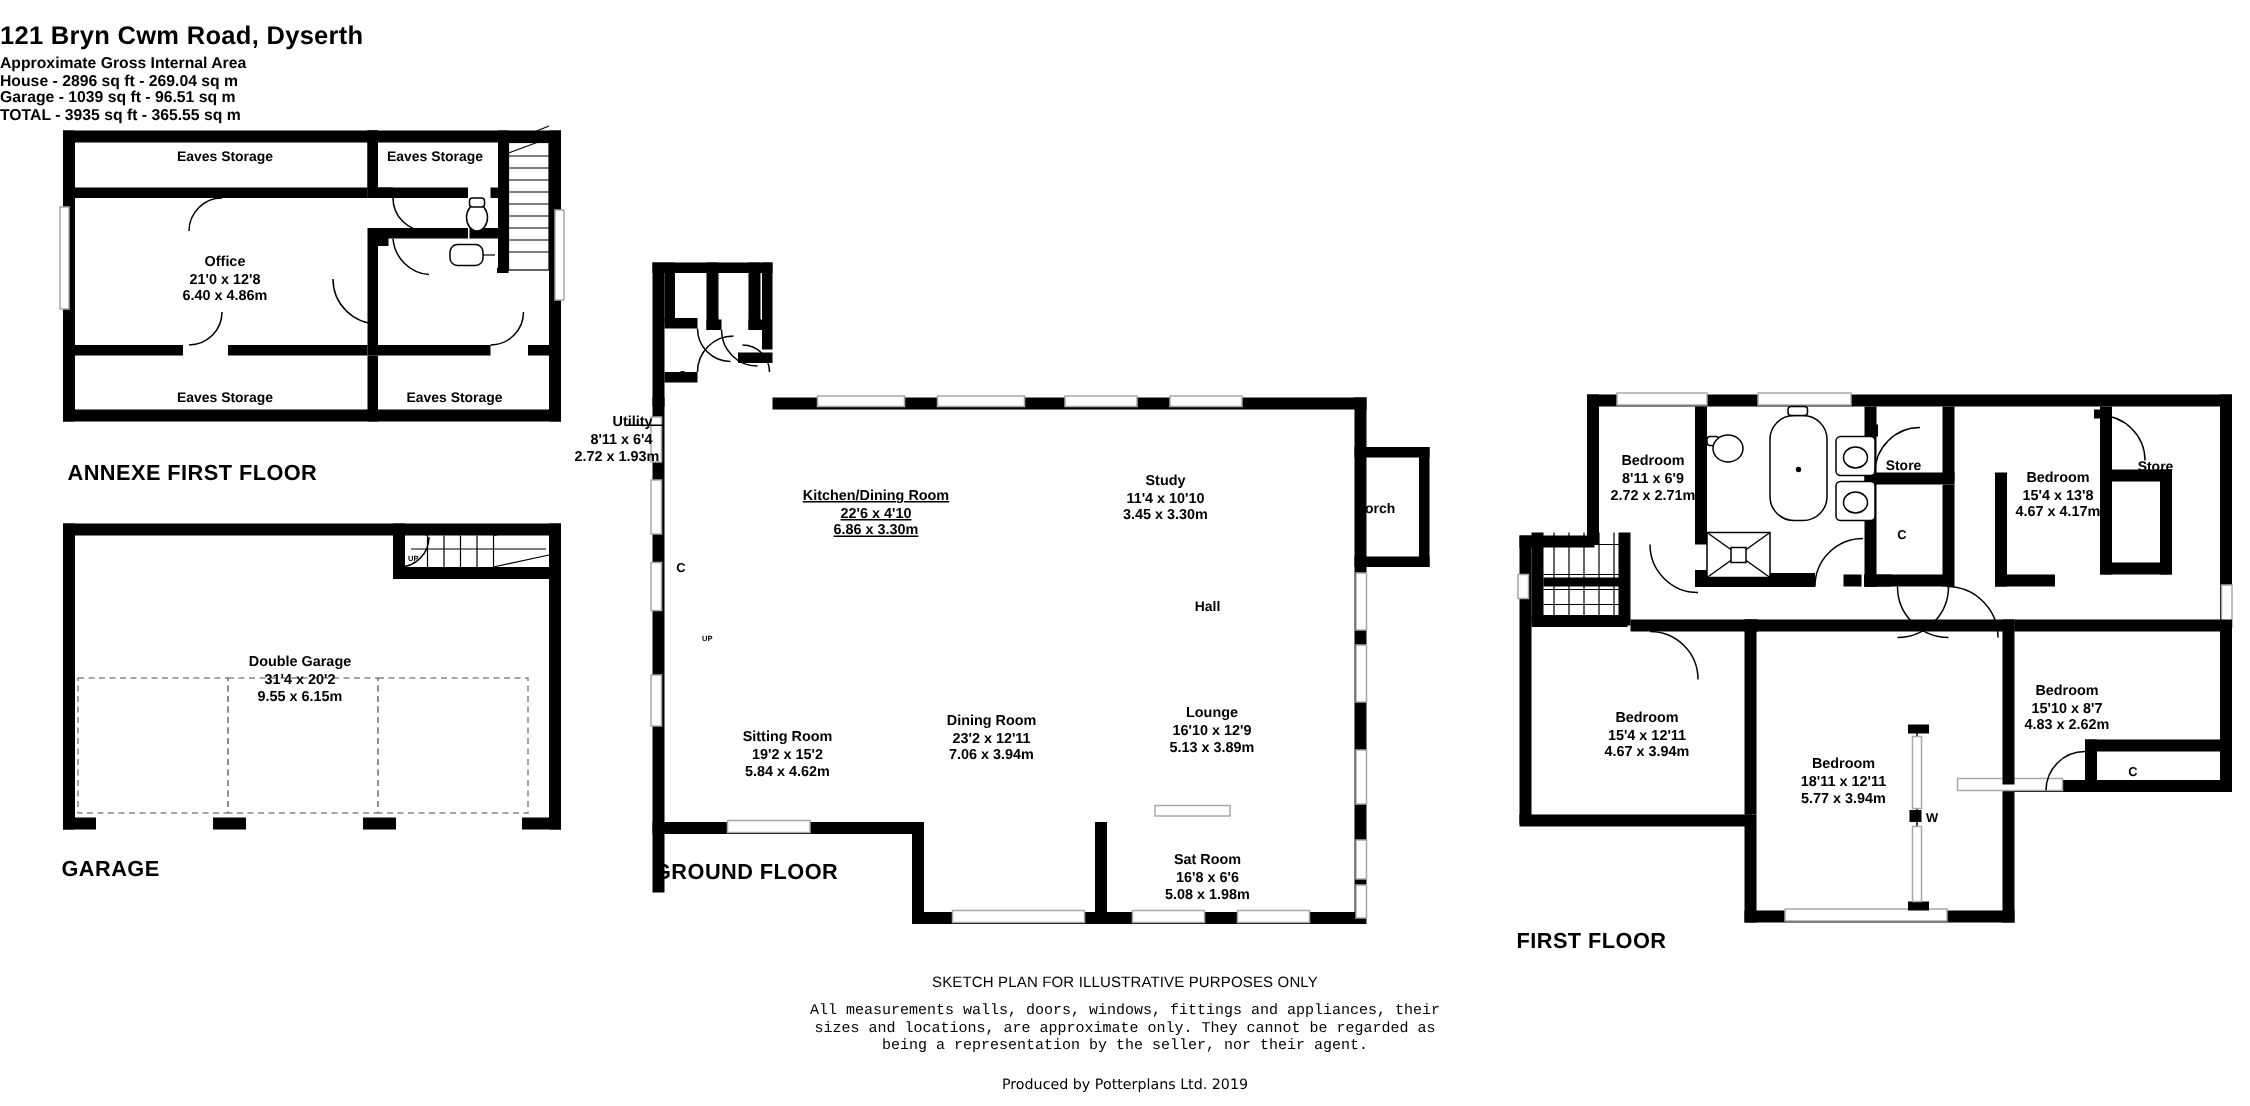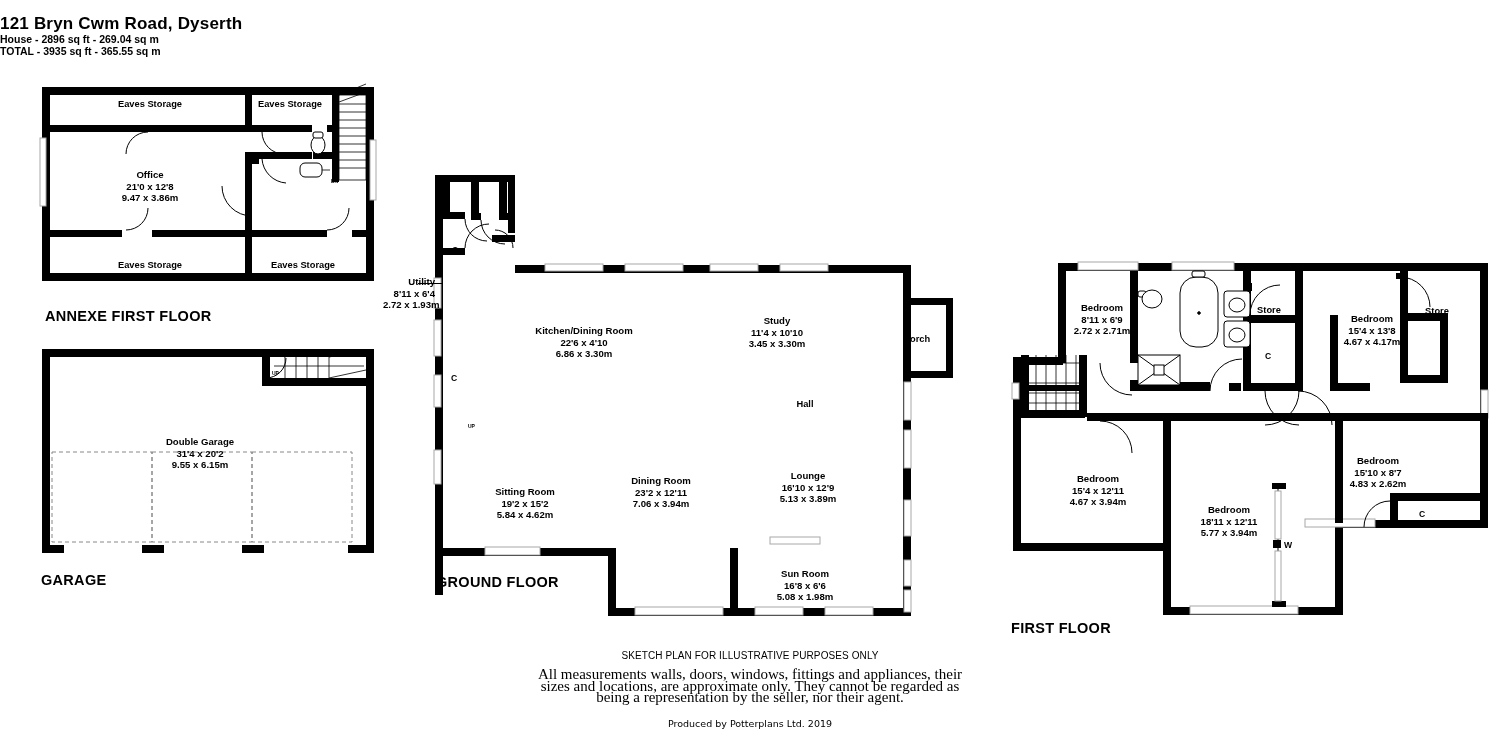--- a/index.html
+++ b/index.html
@@ -44,24 +44,24 @@
     left: 0; top: 650px;
     width: 1500px;
     text-align: center;
   }
   .footer-head {
     font-size: 10px;
     font-weight: normal;
     letter-spacing: 0.1px;
   }
   .footer-body {
-    font-size: 15px;
+    font-size: 10px;
     line-height: 11.5px;
     margin-top: 8px;
-    font-family: Liberation Serif, serif;
+    font-family: Liberation Mono, monospace;
   }
   .footer-credit {
     font-size: 9.5px;
     margin-top: 14px;
     font-family: "DejaVu Sans", sans-serif;
   }
 
   
   .floor-caption {
     position: absolute;
@@ -117,21 +117,23 @@
   .win { fill: #ffffff; stroke: #a8a8a8; stroke-width: 1; }
   .fixture { fill: #ffffff; stroke: #000000; stroke-width: 1; }
   .dashbox { fill: none; stroke: #888888; stroke-width: 1; stroke-dasharray: 4 3; }
   .stairline { stroke: #000000; stroke-width: 0.8; fill: none; }
 </style>
 </head>
 <body>
 
 <div class="header">
   <div class="title">121 Bryn Cwm Road, Dyserth</div>
+  <div class="subline first">Approximate Gross Internal Area</div>
   <div class="subline">House - 2896 sq ft - 269.04 sq m</div>
+  <div class="subline">Garage - 1039 sq ft - 96.51 sq m</div>
   <div class="subline">TOTAL - 3935 sq ft - 365.55 sq m</div>
 </div>
 
 <div class="abs" style="left:30px; top:80px;">
 <svg width="350" height="220" viewBox="0 0 350 220">
 
   <g class="wall">
     <rect x="12" y="7" width="332" height="8"></rect>
     <rect x="12" y="7" width="8" height="194"></rect>
     <rect x="336" y="7" width="8" height="194"></rect>
@@ -209,21 +211,21 @@
   <line class="stairline" x1="292" y1="90" x2="300" y2="90"></line>
 </svg>
 </div>
 <div class="tiny-label" style="left:150px; top:99px;">Eaves Storage</div>
 <div class="tiny-label" style="left:290px; top:99px;">Eaves Storage</div>
 <div class="tiny-label" style="left:150px; top:260px;">Eaves Storage</div>
 <div class="tiny-label" style="left:303px; top:260px;">Eaves Storage</div>
 <div class="room-label" style="left:150px; top:169px;">
   <span class="nm">Office</span>
   <span class="d1">21'0 x 12'8</span>
-  <span class="d2">9.47 x 3.86m</span>
+  <span class="d2">6.40 x 4.86m</span>
 </div>
 <div class="abs" style="left:331px; top:178px; font-size:5px; font-weight:bold;">DN</div>
 <div class="floor-caption" style="left:45px; top:308px;">ANNEXE FIRST FLOOR</div>
 
 <div class="abs" style="left:30px; top:340px;">
 <svg width="350" height="220" viewBox="0 0 350 220">
   <g class="wall">
     <rect x="12" y="9" width="332" height="8"></rect>
     <rect x="12" y="9" width="8" height="204"></rect>
     <rect x="336" y="9" width="8" height="204"></rect>
@@ -471,21 +473,21 @@
 
 </polygon></rect></div>
 
 <div class="lead-label" style="left:383px; top:276px; width:52px;">
   <span class="nm">Utility</span><br>
   <span class="d1">8'11 x 6'4</span><br>
   <span class="d2">2.72 x 1.93m</span>
 </div>
 <div class="abs" style="left:418px; top:283px; width:24px; height:1px; background:#000;"></div>
 
-<div class="room-label" style="left:584px; top:325px;">
+<div class="room-label" style="left:584px; top:325px;text-decoration:underline;">
   <span class="nm">Kitchen/Dining Room</span>
   <span class="d1">22'6 x 4'10</span>
   <span class="d2">6.86 x 3.30m</span>
 </div>
 <div class="room-label" style="left:777px; top:315px;">
   <span class="nm">Study</span>
   <span class="d1">11'4 x 10'10</span>
   <span class="d2">3.45 x 3.30m</span>
 </div>
 <div class="tiny-label" style="left:917px; top:334px;">Porch</div>
@@ -500,21 +502,21 @@
   <span class="nm">Dining Room</span>
   <span class="d1">23'2 x 12'11</span>
   <span class="d2">7.06 x 3.94m</span>
 </div>
 <div class="room-label" style="left:808px; top:470px;">
   <span class="nm">Lounge</span>
   <span class="d1">16'10 x 12'9</span>
   <span class="d2">5.13 x 3.89m</span>
 </div>
 <div class="room-label" style="left:805px; top:568px;">
-  <span class="nm">Sun Room</span>
+  <span class="nm">Sat Room</span>
   <span class="d1">16'8 x 6'6</span>
   <span class="d2">5.08 x 1.98m</span>
 </div>
 <div class="mini-label" style="left:455px; top:245px;">C</div>
 <div class="mini-label" style="left:454px; top:373px;">C</div>
 <div class="abs" style="left:468px; top:423px; font-size:5px; font-weight:bold;">UP</div>
 <div class="floor-caption" style="left:436px; top:574px;">GROUND FLOOR</div>
 
 <div class="abs" style="left:1000px; top:255px;">
 <svg width="500" height="365" viewBox="0 0 500 365">

